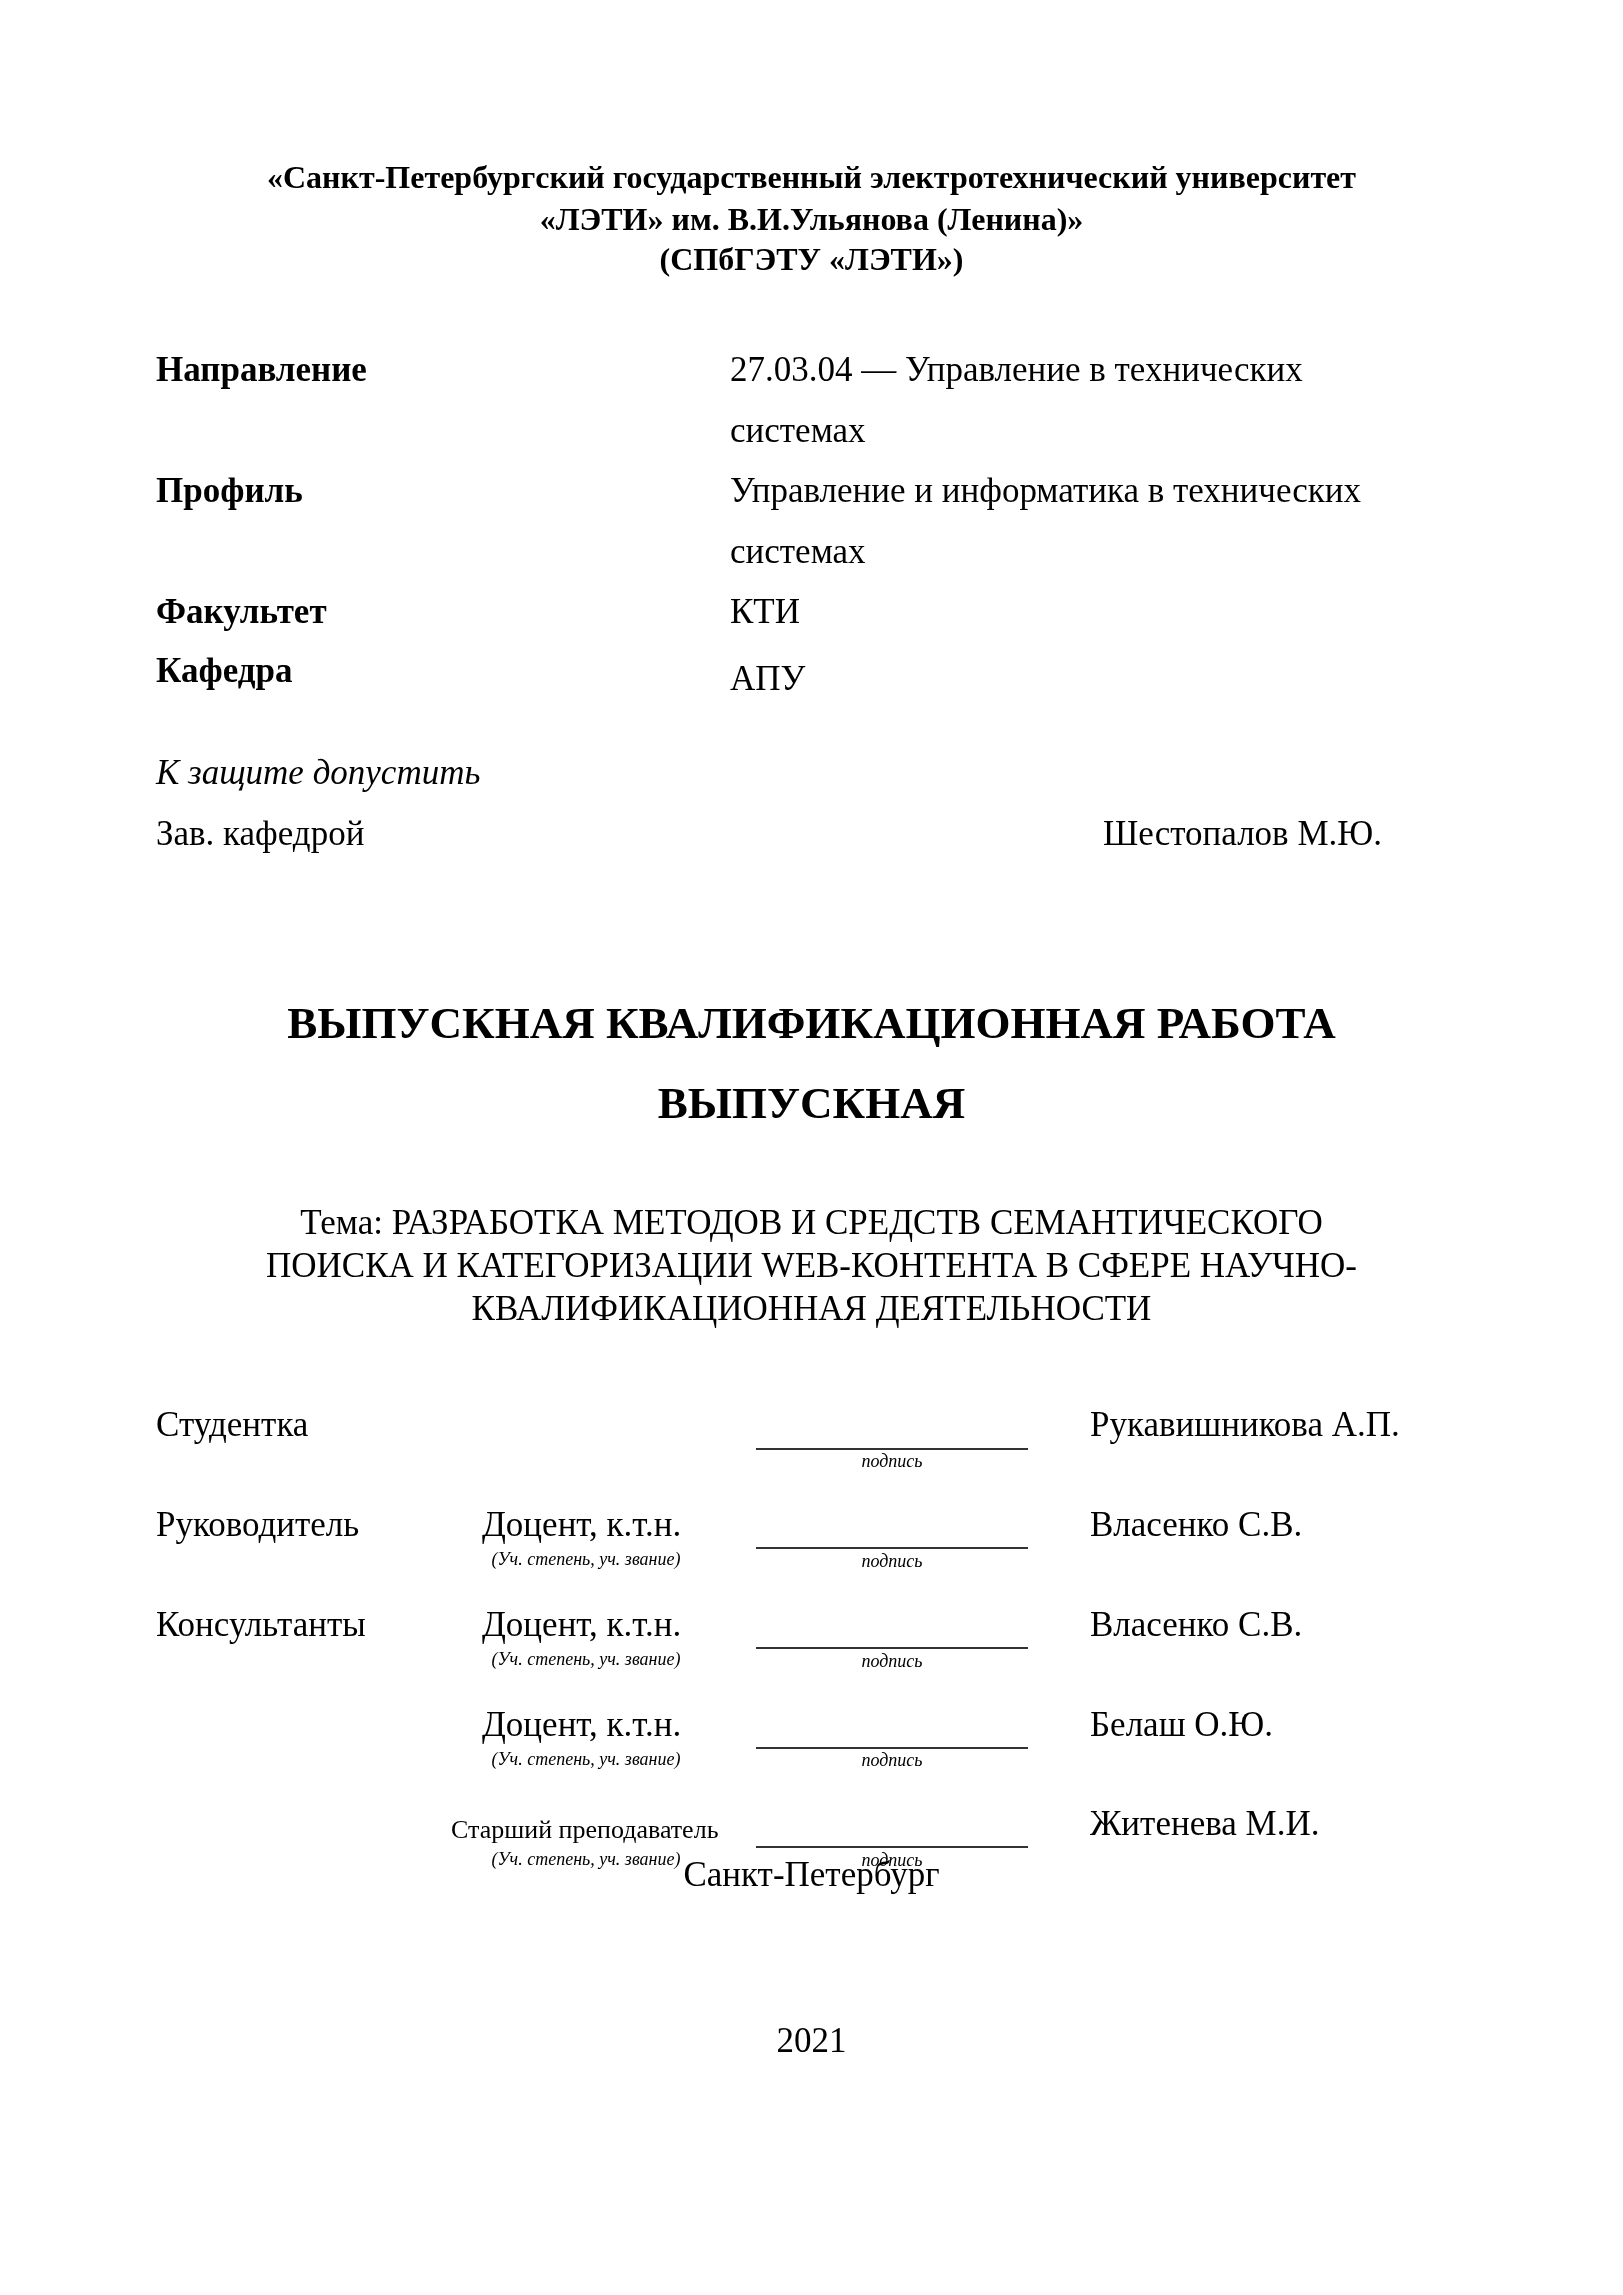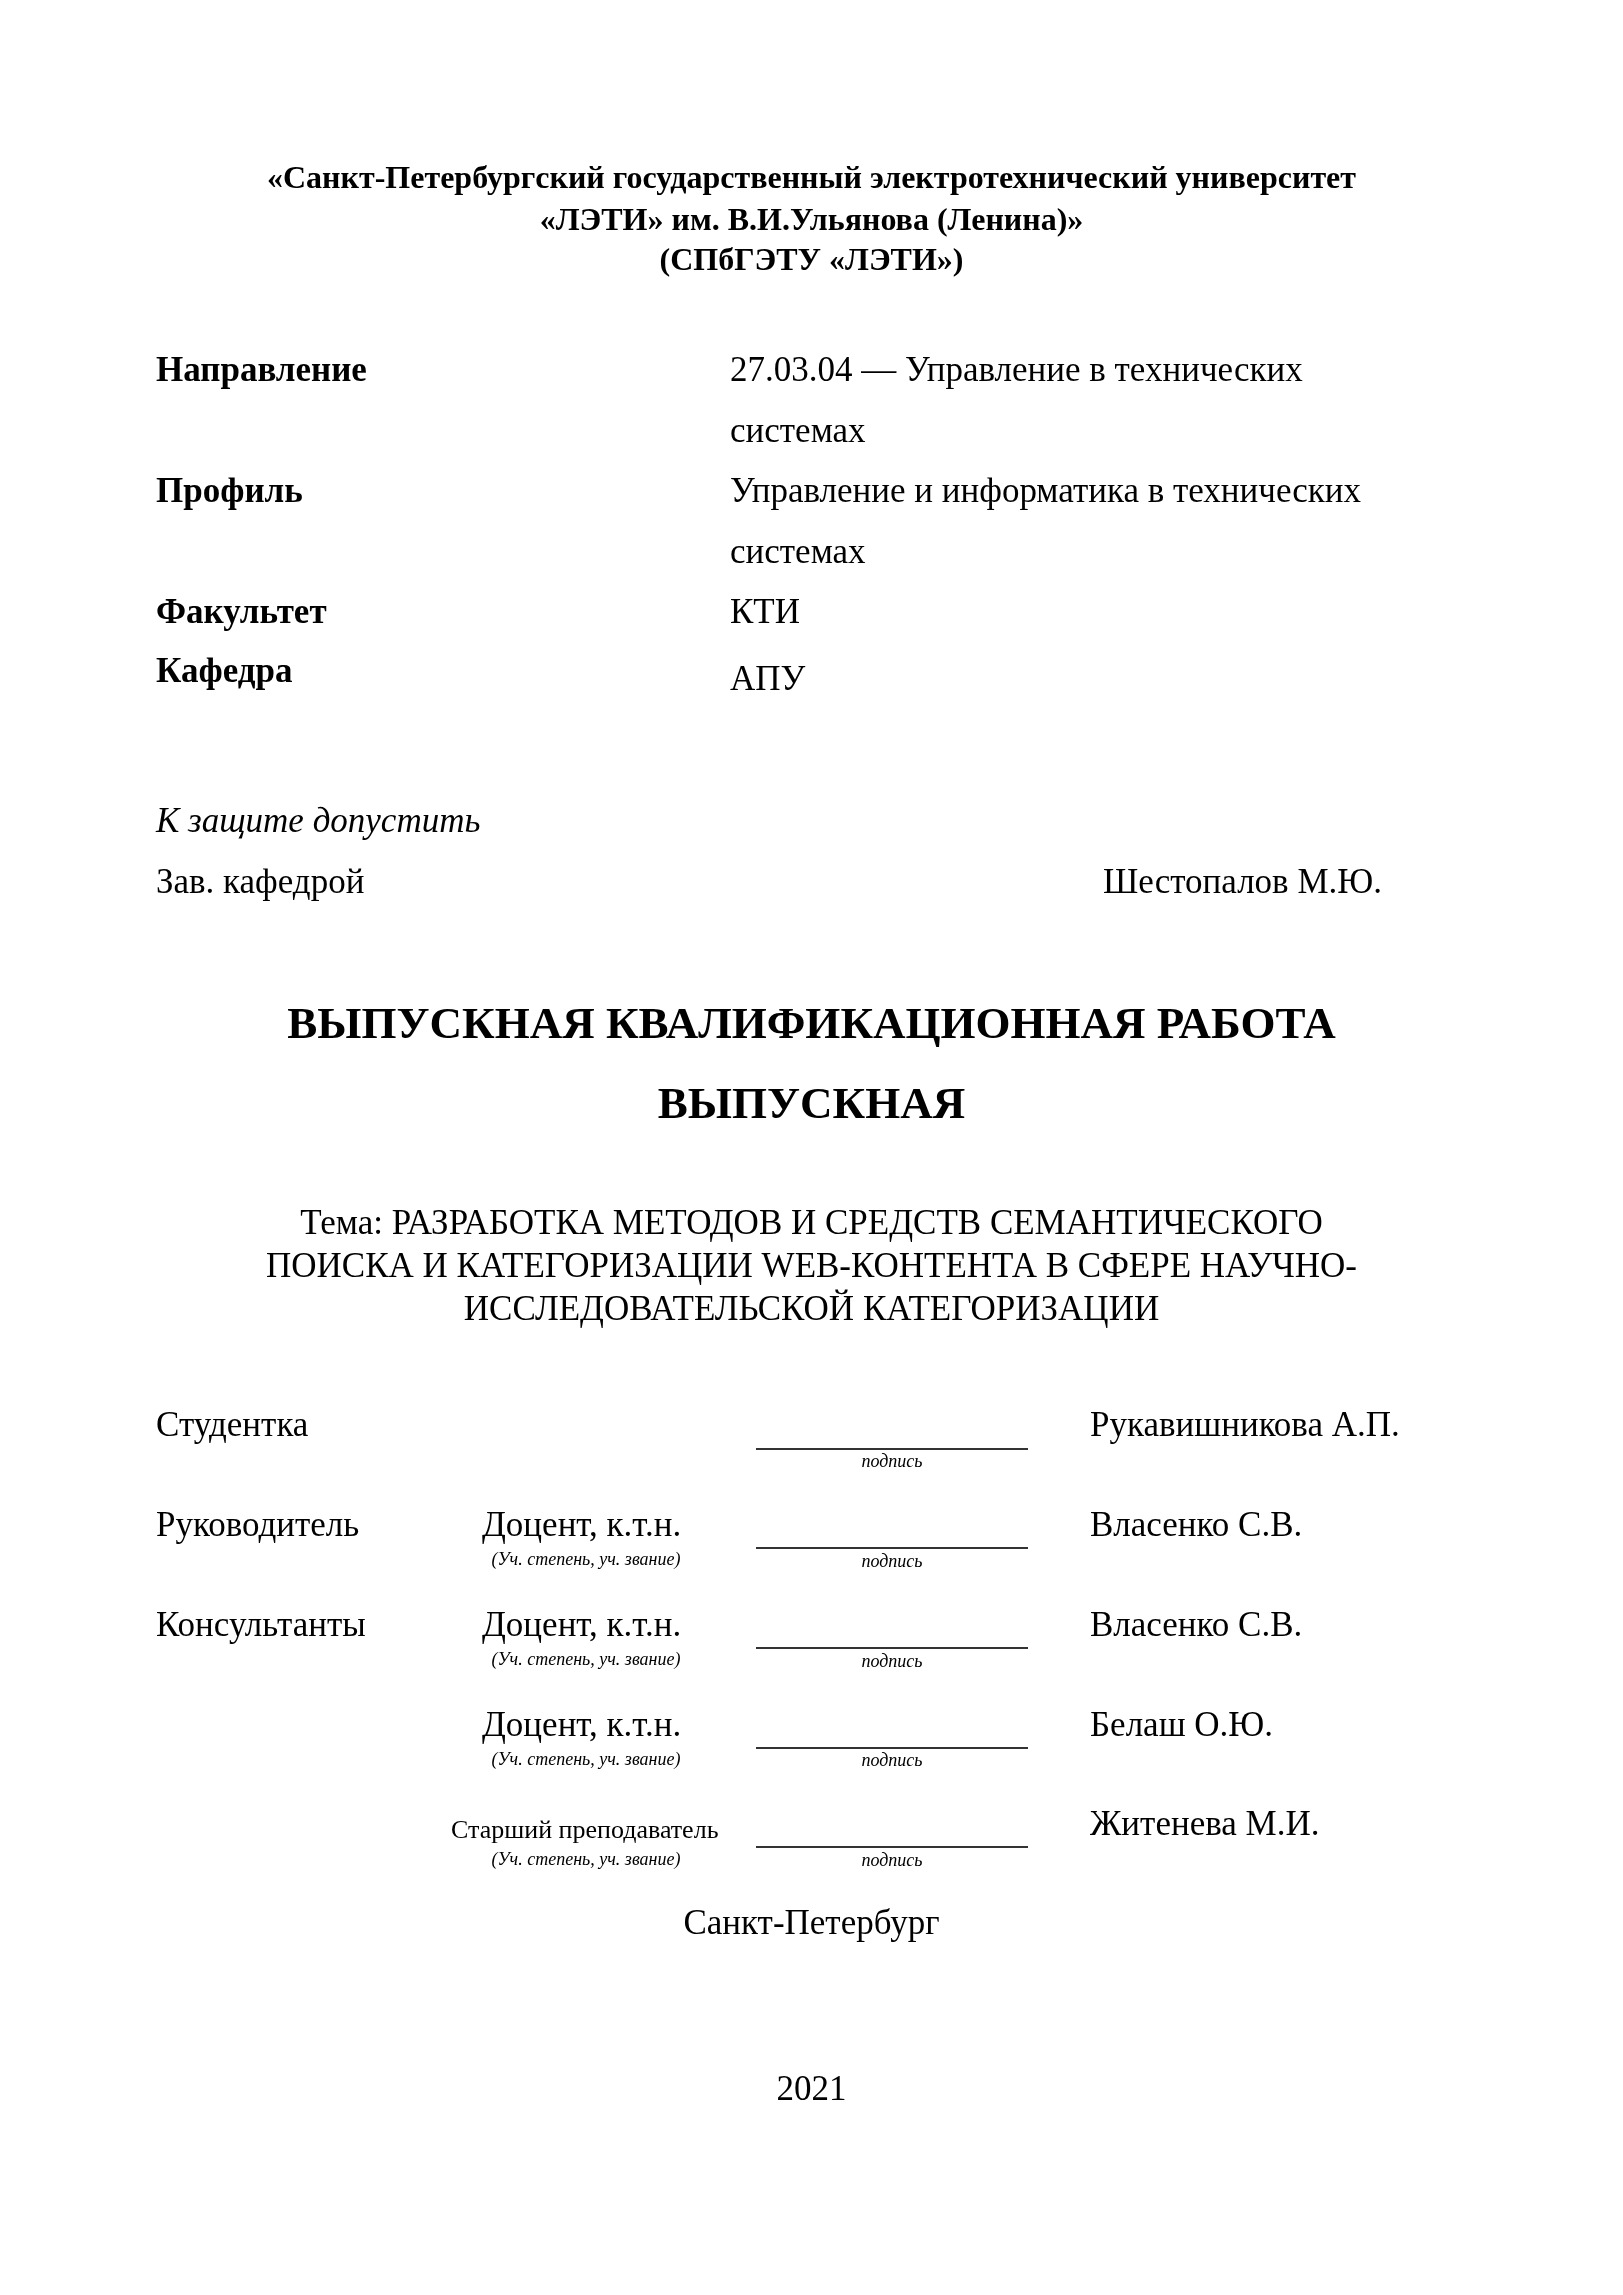--- a/index.html
+++ b/index.html
@@ -3,21 +3,21 @@
 <meta charset="utf-8">
 <style>
   html, body { margin: 0; padding: 0; background: #ffffff; }
   body { width: 1623px; height: 2295px; position: relative; overflow: hidden;
          font-family: "Liberation Serif", "DejaVu Serif", serif; color: #000000; }
   .abs { position: absolute; white-space: nowrap; line-height: 1; }
   .center { left: 0; width: 1623px; text-align: center; }
   .hdr { font-weight: bold; font-size: 32px; }
   .lbl { font-weight: bold; font-size: 35px; left: 156px; }
   .val { font-size: 35px; left: 730px; }
-  .txt { font-size: 35px; margin-top: 48px; }
+  .txt { font-size: 35px; }
   .title { font-weight: bold; font-size: 45px; }
   .topic { font-weight: normal; font-size: 35px; }
   .role { font-size: 35px; left: 156px; }
   .deg { font-size: 35px; left: 482px; }
   .deg-small { font-size: 26px; }
   .hint { font-style: italic; font-size: 18px; }
   .sig-line { position: absolute; left: 756px; width: 272px; height: 0; border-top: 2.4px solid #333333; }
   .person { font-size: 35px; left: 1090px; }
 </style>
 </head>
@@ -45,21 +45,21 @@
 
 <div class="abs txt" style="top:755px; left:156px; font-style:italic;">К защите допустить</div>
 <div class="abs txt" style="top:816px; left:156px;">Зав. кафедрой</div>
 <div class="abs txt" style="top:816px; left:1103px;">Шестопалов М.Ю.</div>
 
 <div class="abs center title" style="top:1001px;">ВЫПУСКНАЯ КВАЛИФИКАЦИОННАЯ РАБОТА</div>
 <div class="abs center title" style="top:1081px;">ВЫПУСКНАЯ</div>
 
 <div class="abs center topic" style="top:1205px;">Тема: РАЗРАБОТКА МЕТОДОВ И СРЕДСТВ СЕМАНТИЧЕСКОГО</div>
 <div class="abs center topic" style="top:1248px;">ПОИСКА И КАТЕГОРИЗАЦИИ WEB-КОНТЕНТА В СФЕРЕ НАУЧНО-</div>
-<div class="abs center topic" style="top:1291px;">ИССЛЕДОВАТЕЛЬСКОЙ КАТЕГОРИЗАЦИИ</div>
+<div class="abs center topic" style="top:1291px;">КВАЛИФИКАЦИОННАЯ ДЕЯТЕЛЬНОСТИ</div>
 
 <div>
 
   <div class="abs role" style="top:1407px;">Студентка</div>
   <div class="sig-line" style="top:1448px;"></div>
   <div class="abs hint" style="top:1452px; left:756px; width:272px; text-align:center;">подпись</div>
   <div class="abs person" style="top:1407px;">Рукавишникова А.П.</div>
 
   <div class="abs role" style="top:1507px;">Руководитель</div>
   <div class="abs deg" style="top:1507px;">Доцент, к.т.н.</div>

